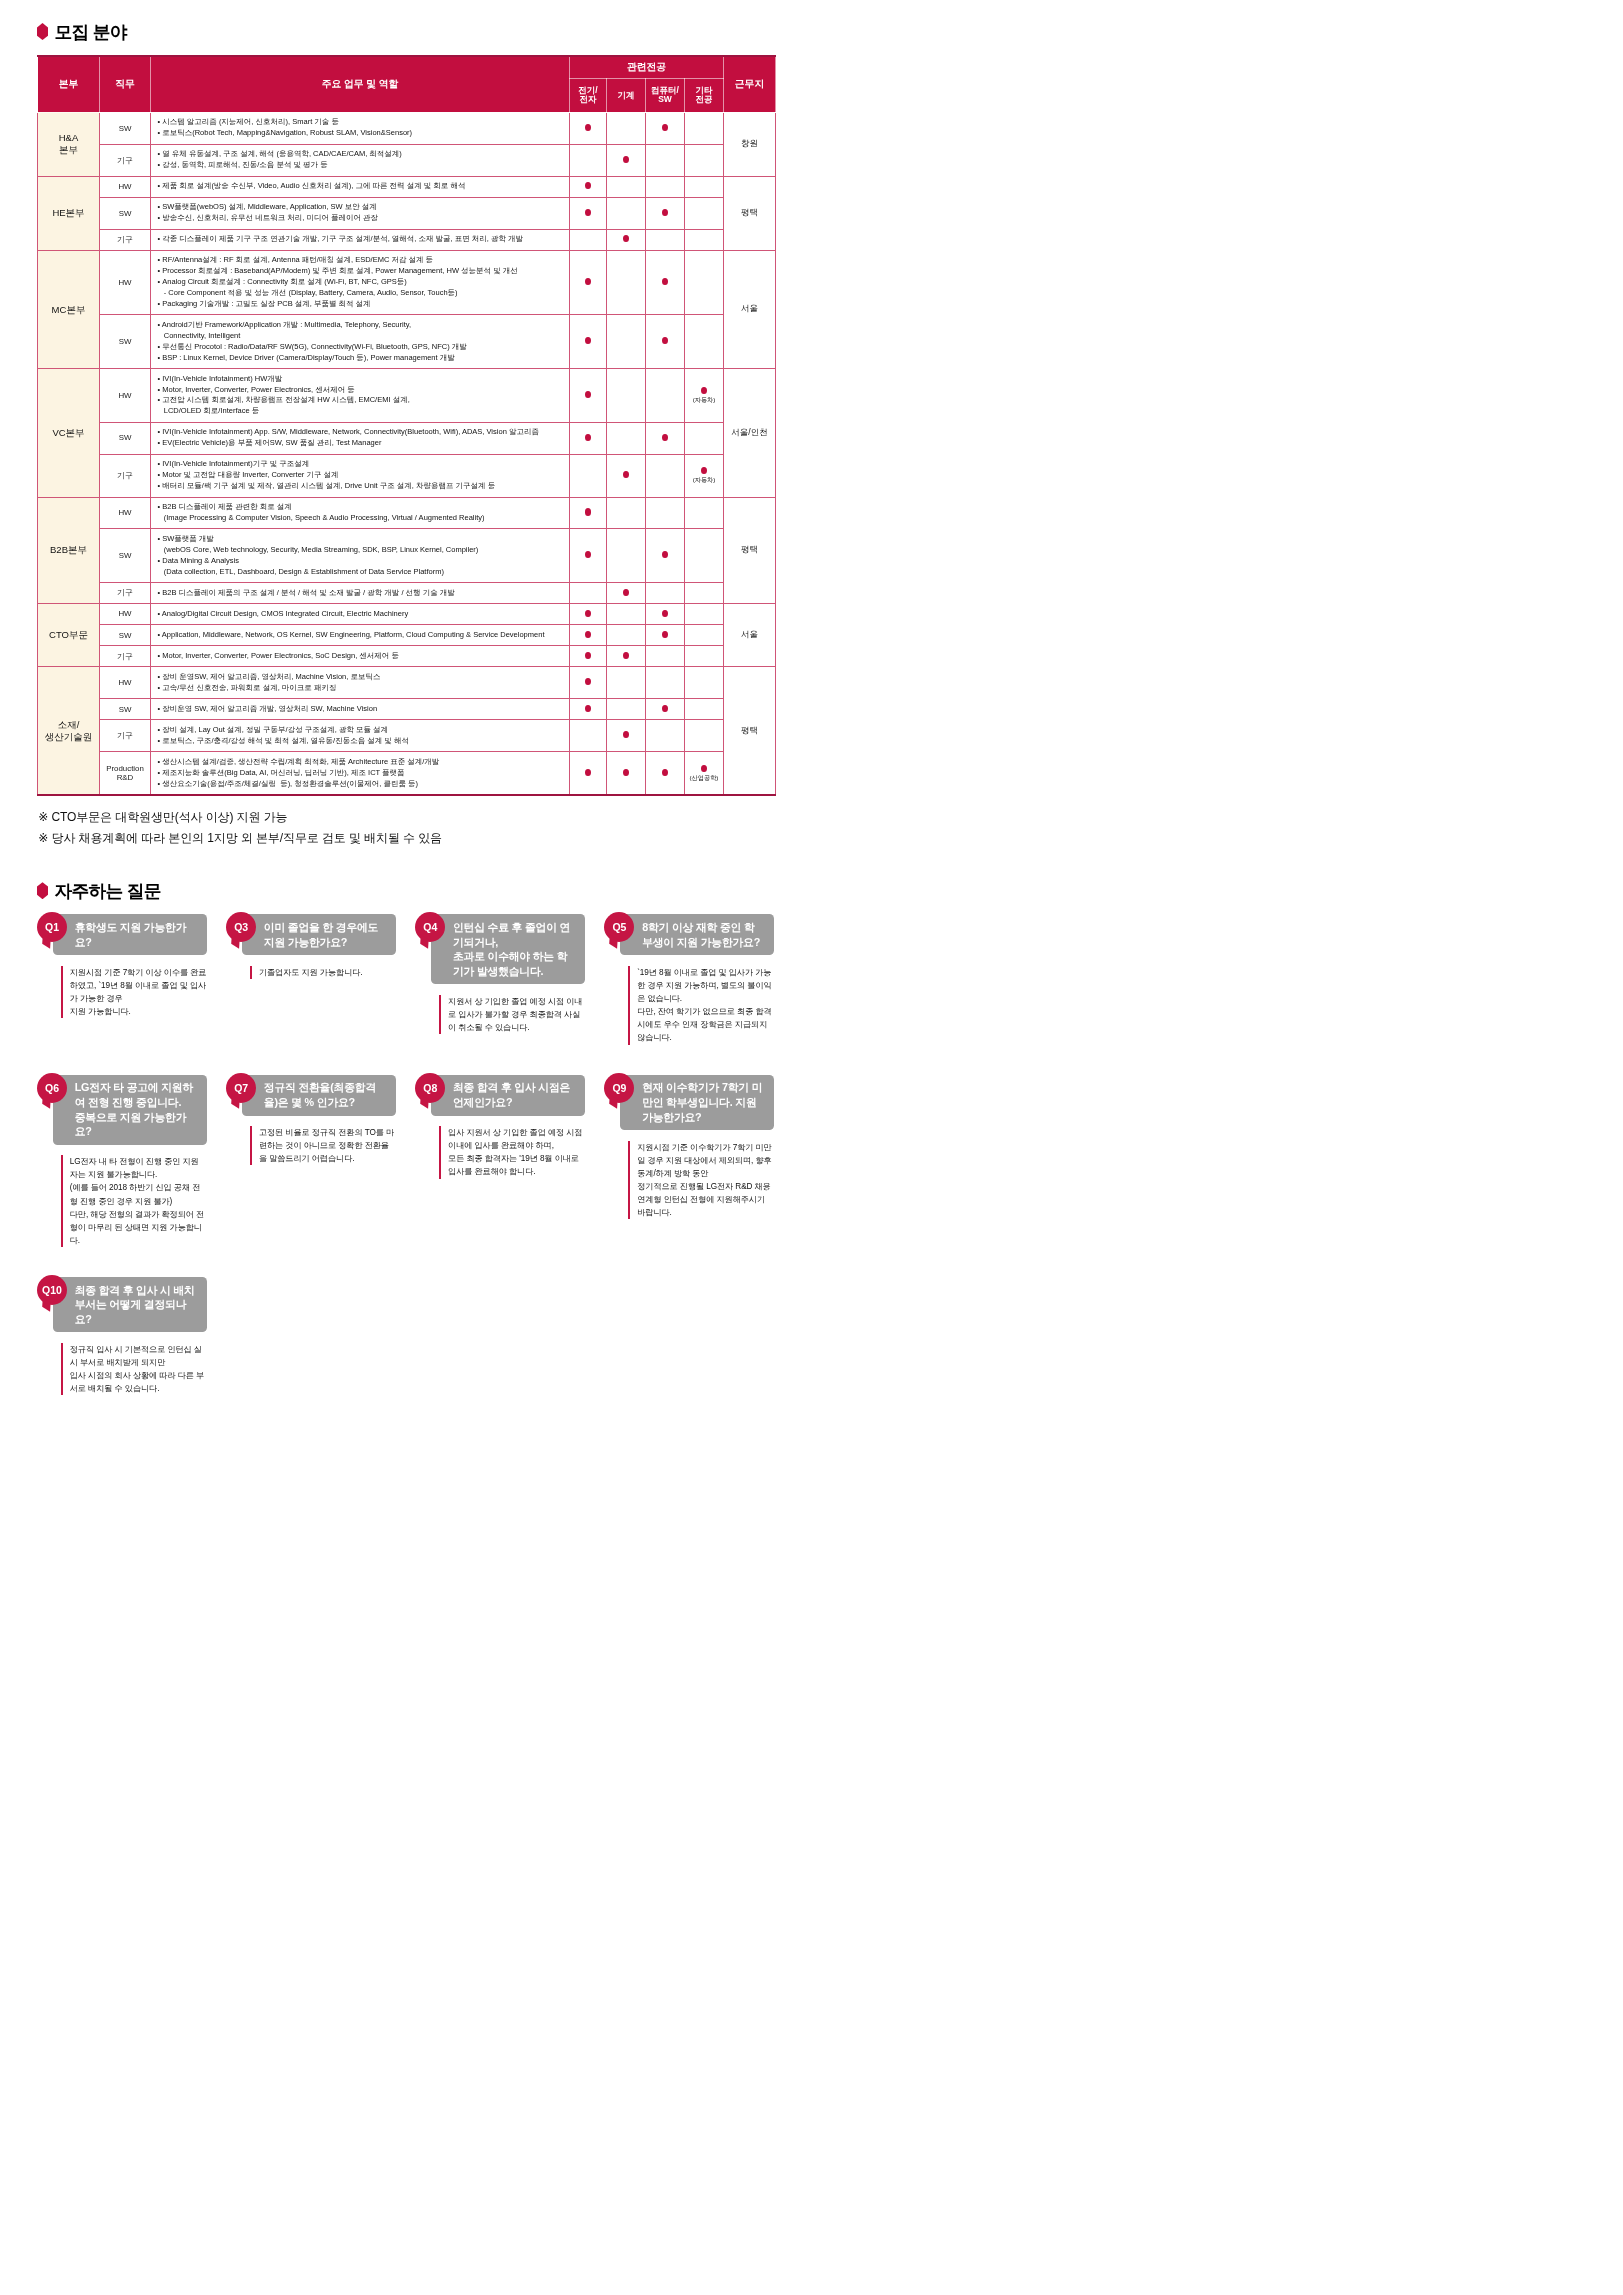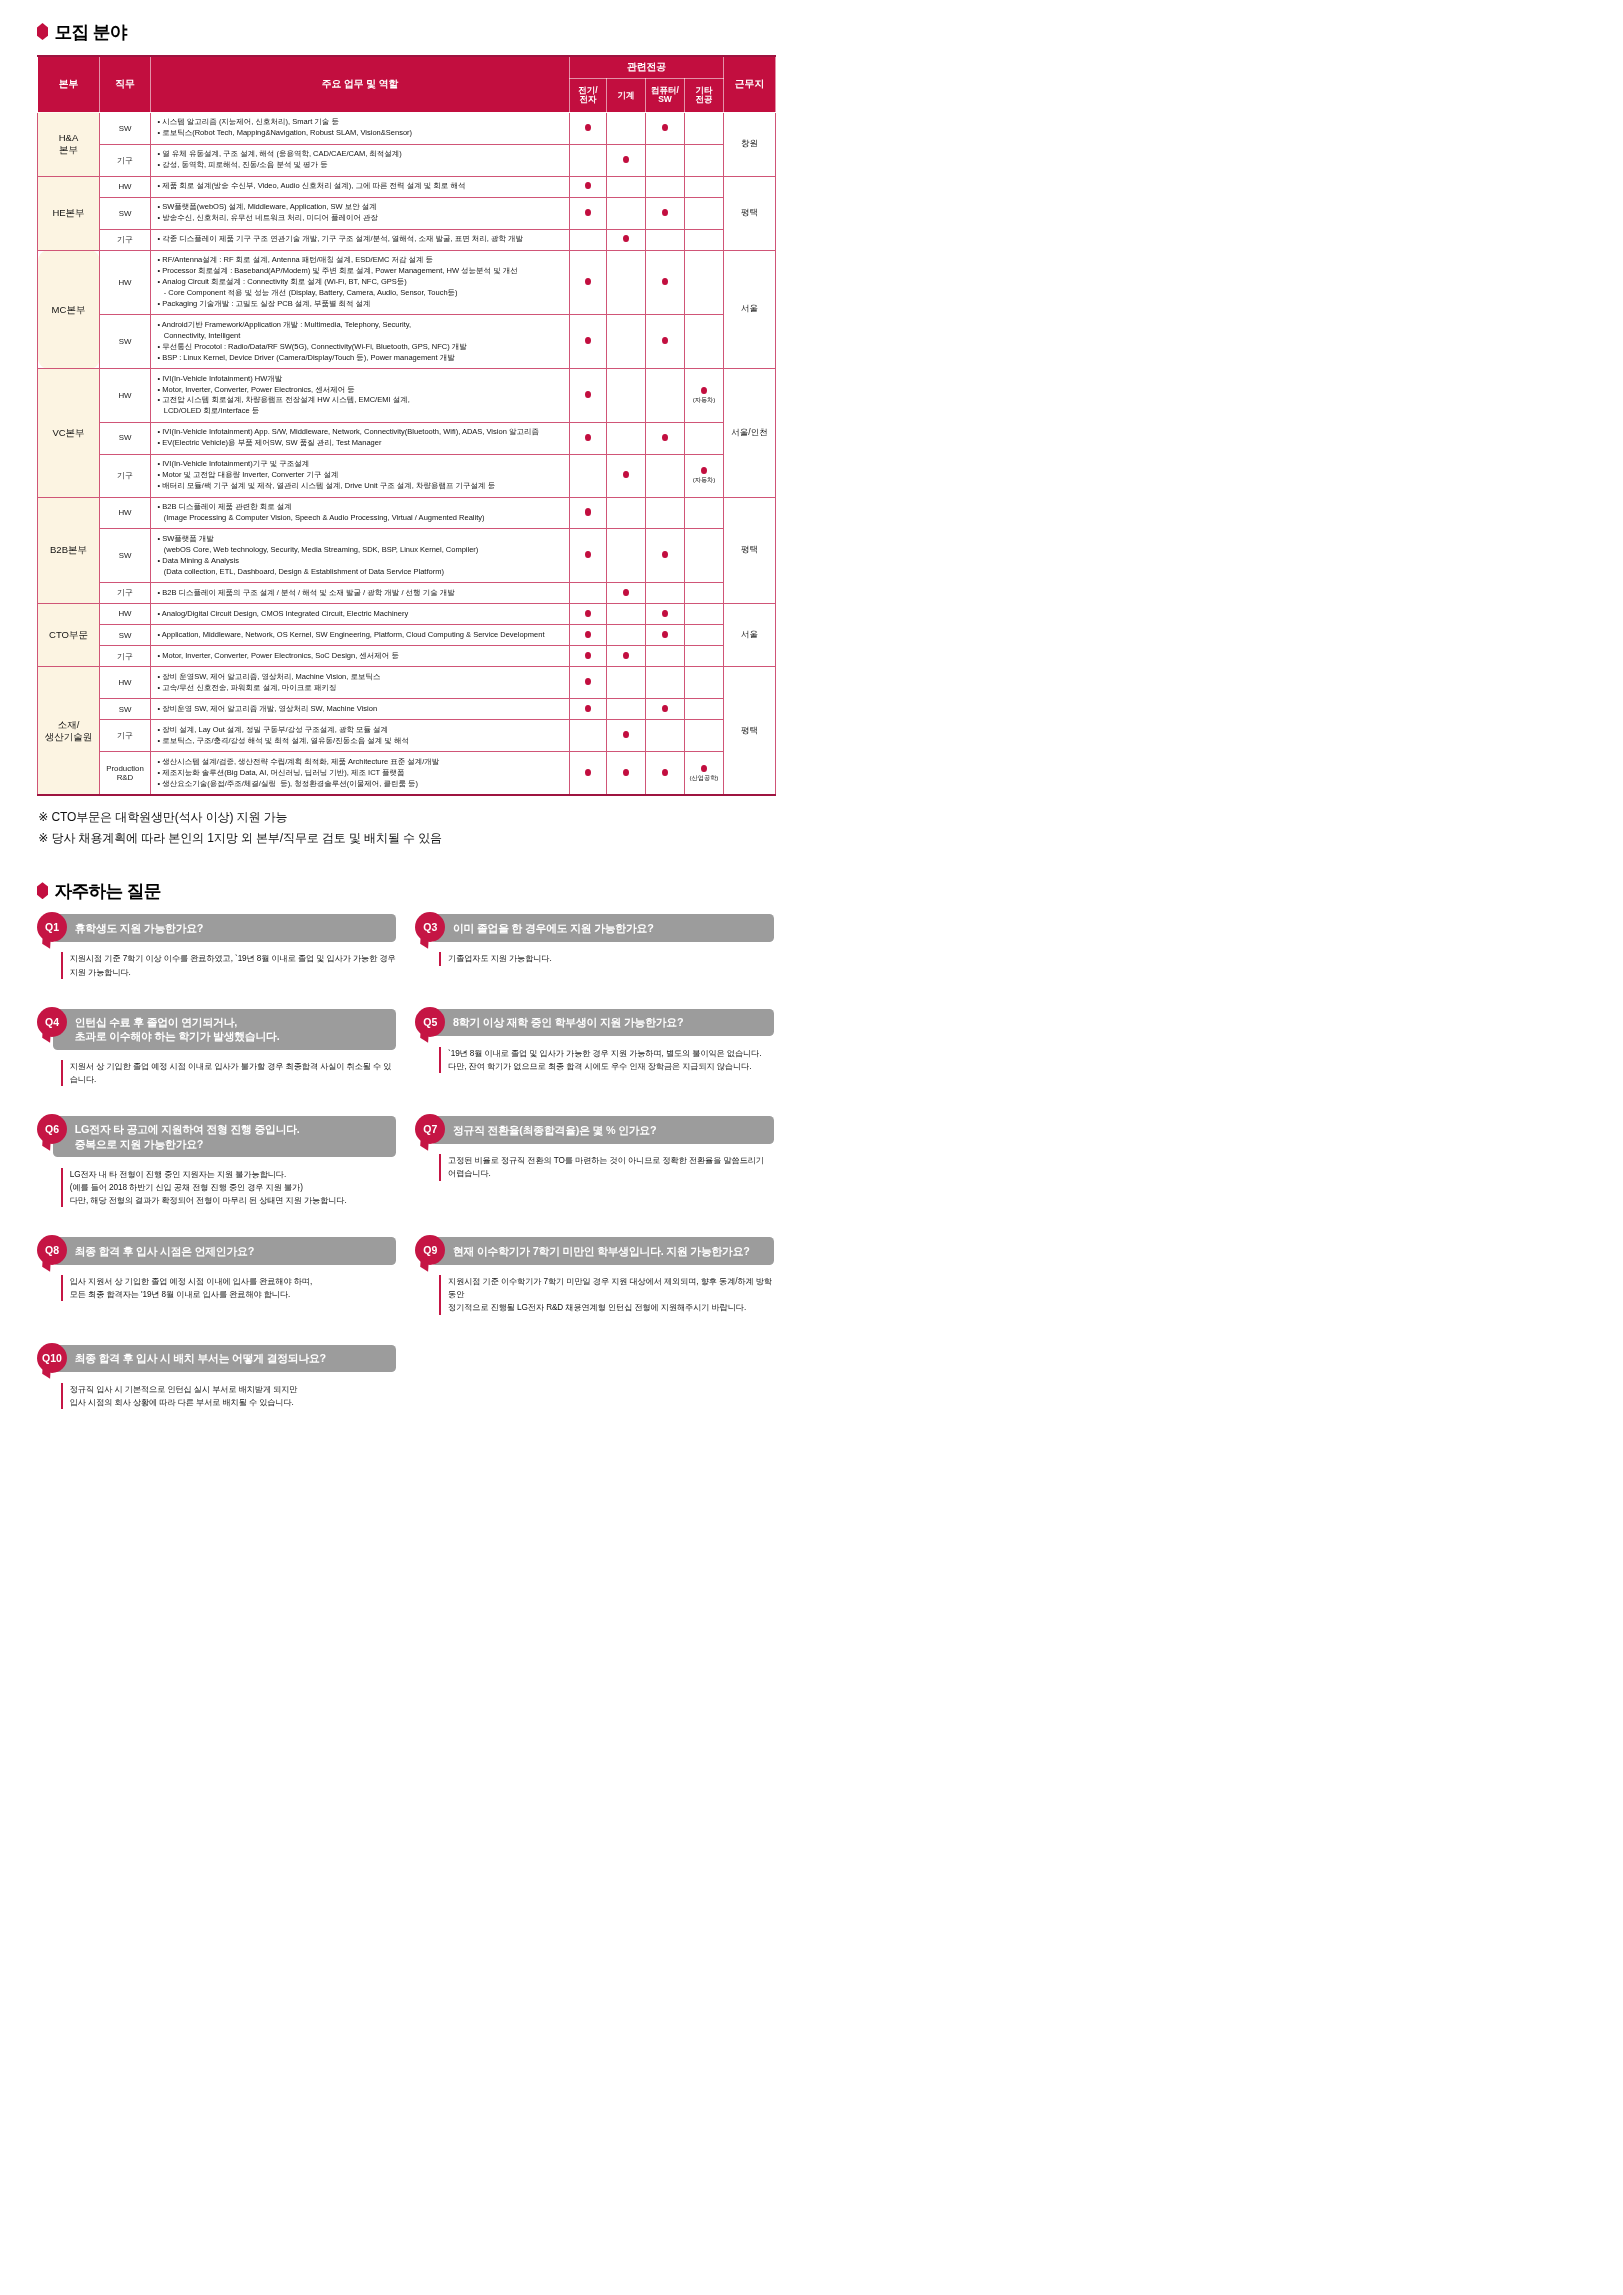--- a/index.html
+++ b/index.html
@@ -44,21 +44,21 @@
   td.majors{text-align:center;padding:1.3px 0;}
   td.loc{text-align:center;font-size:8.5px;color:#111;}
   .dot{display:inline-block;width:5.9px;height:7.2px;border-radius:50%;background:var(--crimson);}
   .dot-label{font-size:6.2px;color:#111;margin-top:0.7px;line-height:1.1;}
 
   .notes{margin:10.5px 1.3px 0 1.3px;}
   .notes div{font-size:12px;color:#111;line-height:1.75;letter-spacing:-0.1px;}
 
   
   .faq{margin-top:30px;}
-  .faq-grid{display:grid;grid-template-columns:1fr 1fr;column-gap:19.6px;row-gap:30px;}
+  .faq-grid{display:grid;grid-template-columns:1fr 1fr 1fr 1fr;column-gap:19.6px;row-gap:30px;}
   .qa{position:relative;padding-left:15.7px;}
   .q-head{position:relative;}
   .q-badge{position:absolute;left:-15.7px;top:-2px;width:30px;height:30px;z-index:2;}
   .q-badge .bubble{position:absolute;inset:0;background:#c51544;border-radius:50%;
     display:flex;align-items:center;justify-content:center;color:#fff;
     font-size:10.5px;font-weight:800;}
   .q-badge::after{content:"";position:absolute;left:4.6px;bottom:-3.3px;width:8.5px;height:8.5px;
     background:#c51544;transform:rotate(18deg) skew(14deg,14deg);}
   .q-bar{background:var(--gray-bar);border-radius:4.6px;color:#fff;font-weight:800;
     font-size:10.8px;line-height:1.35;padding:5.9px 10.5px 5.9px 22px;min-height:27.5px;
@@ -149,21 +149,21 @@
         </tr>
         <tr>
           <td class="job" style="white-space: pre-line;">기구</td>
           <td class="duties">• 각종 디스플레이 제품 기구 구조 연관기술 개발, 기구 구조 설계/분석, 열해석, 소재 발굴, 표면 처리, 광학 개발</td>
           <td class="majors"></td>
           <td class="majors"><span class="dot"></span></td>
           <td class="majors"></td>
           <td class="majors"></td>
         </tr>
         <tr class="group-start">
-          <td class="dept" rowspan="2" style="white-space: pre-line; border-radius: 11px;">MC본부</td>
+          <td class="dept" rowspan="2" style="white-space: pre-line;">MC본부</td>
           <td class="job" style="white-space: pre-line;">HW</td>
           <td class="duties">• RF/Antenna설계 : RF 회로 설계, Antenna 패턴/매칭 설계, ESD/EMC 저감 설계 등
 • Processor 회로설계 : Baseband(AP/Modem) 및 주변 회로 설계, Power Management, HW 성능분석 및 개선
 • Analog Circuit 회로설계 : Connectivity 회로 설계 (Wi-Fi, BT, NFC, GPS등)
    - Core Component 적용 및 성능 개선 (Display, Battery, Camera, Audio, Sensor, Touch등)
 • Packaging 기술개발 : 고밀도 실장 PCB 설계, 부품별 최적 설계</td>
           <td class="majors"><span class="dot"></span></td>
           <td class="majors"></td>
           <td class="majors"><span class="dot"></span></td>
           <td class="majors"></td>

